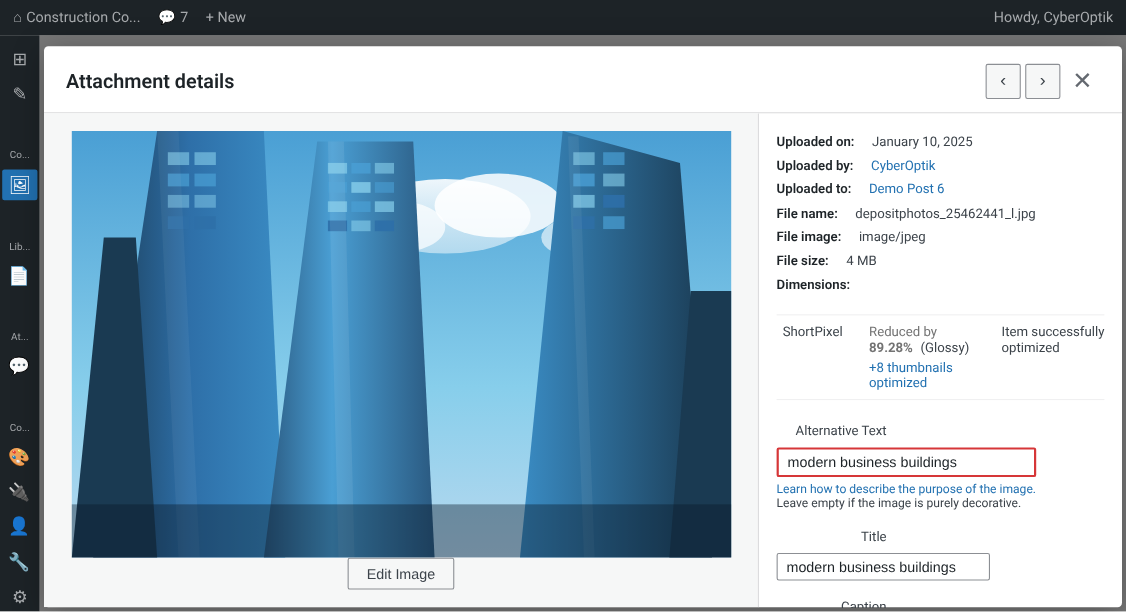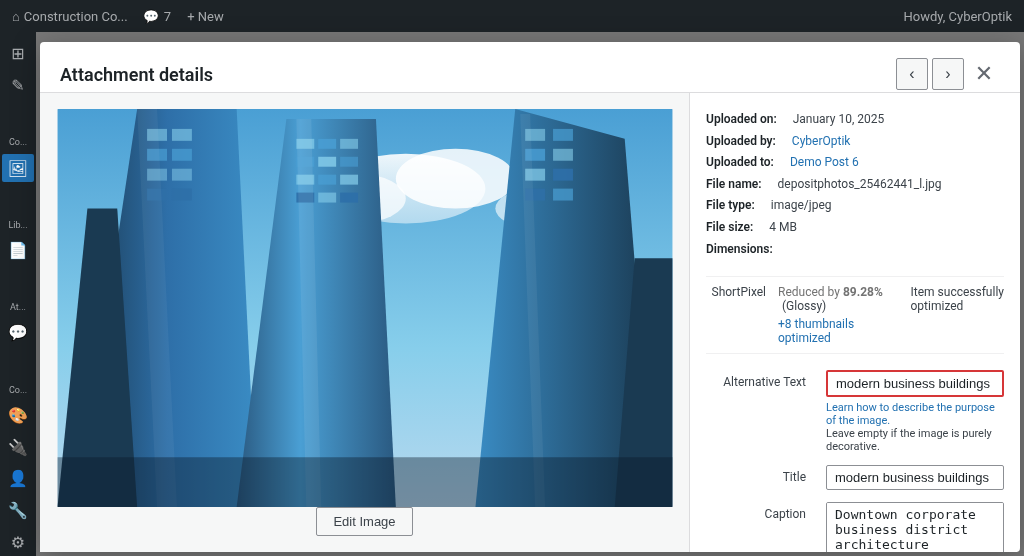--- a/index.html
+++ b/index.html
@@ -99,21 +99,21 @@
       max-height: 510px;
       display: flex;
       flex-direction: column;
       box-shadow: 0 5px 30px rgba(0,0,0,0.3);
     }
 
     .modal-header {
       display: flex;
       align-items: center;
       justify-content: space-between;
-      padding: 16px 20px 2px;
+      padding: 16px 20px 12px;
       border-bottom: 1px solid #dcdcde;
     }
     .modal-title {
       font-size: 18px;
       font-weight: 600;
       color: #1d2327;
     }
     .modal-nav {
       display: flex;
       align-items: center;
@@ -203,21 +203,21 @@
       font-weight: 600;
       color: #1d2327;
       white-space: nowrap;
     }
     .file-info-value { color: #3c434a; }
     .file-info-link { color: #2271b1; text-decoration: none; cursor: pointer; }
 
     
     .shortpixel-section {
       display: flex;
-      gap: 12px;
+      gap: 24px;
       margin-bottom: 16px;
       padding: 8px 0;
       border-top: 1px solid #f0f0f1;
       border-bottom: 1px solid #f0f0f1;
       align-items: flex-start;
     }
     .shortpixel-label {
       font-size: 12px;
       color: #3c434a;
       min-width: 60px;
@@ -241,31 +241,31 @@
       font-size: 12px;
       margin-top: 4px;
     }
 
     
     .form-field {
       display: flex;
       align-items: flex-start;
       margin-bottom: 12px;
       gap: 8px;
+      flex-direction: column;
     }
     .form-label {
       min-width: 100px;
       text-align: right;
       color: #3c434a;
       padding-top: 5px;
       font-size: 12px;
     }
     .form-control-wrap {
       flex: 1;
-      margin-left: 12px;
     }
     .form-input {
       width: 100%;
       padding: 4px 8px;
       border: 1px solid #8c8f94;
       border-radius: 2px;
       font-size: 13px;
       color: #1d2327;
       background: #fff;
     }
@@ -451,21 +451,21 @@
               </div>
               <div class="file-info-row">
                 <span class="file-info-label">Uploaded to:</span>
                 <a class="file-info-link">Demo Post 6</a>
               </div>
               <div class="file-info-row">
                 <span class="file-info-label">File name:</span>
                 <span class="file-info-value">depositphotos_25462441_l.jpg</span>
               </div>
               <div class="file-info-row">
-                <span class="file-info-label">File type:</span>
+                <span class="file-info-label">File image:</span>
                 <span class="file-info-value">image/jpeg</span>
               </div>
               <div class="file-info-row">
                 <span class="file-info-label">File size:</span>
                 <span class="file-info-value">4 MB</span>
               </div>
               <div class="file-info-row">
                 <span class="file-info-label">Dimensions:</span>
               </div>
             </div>

